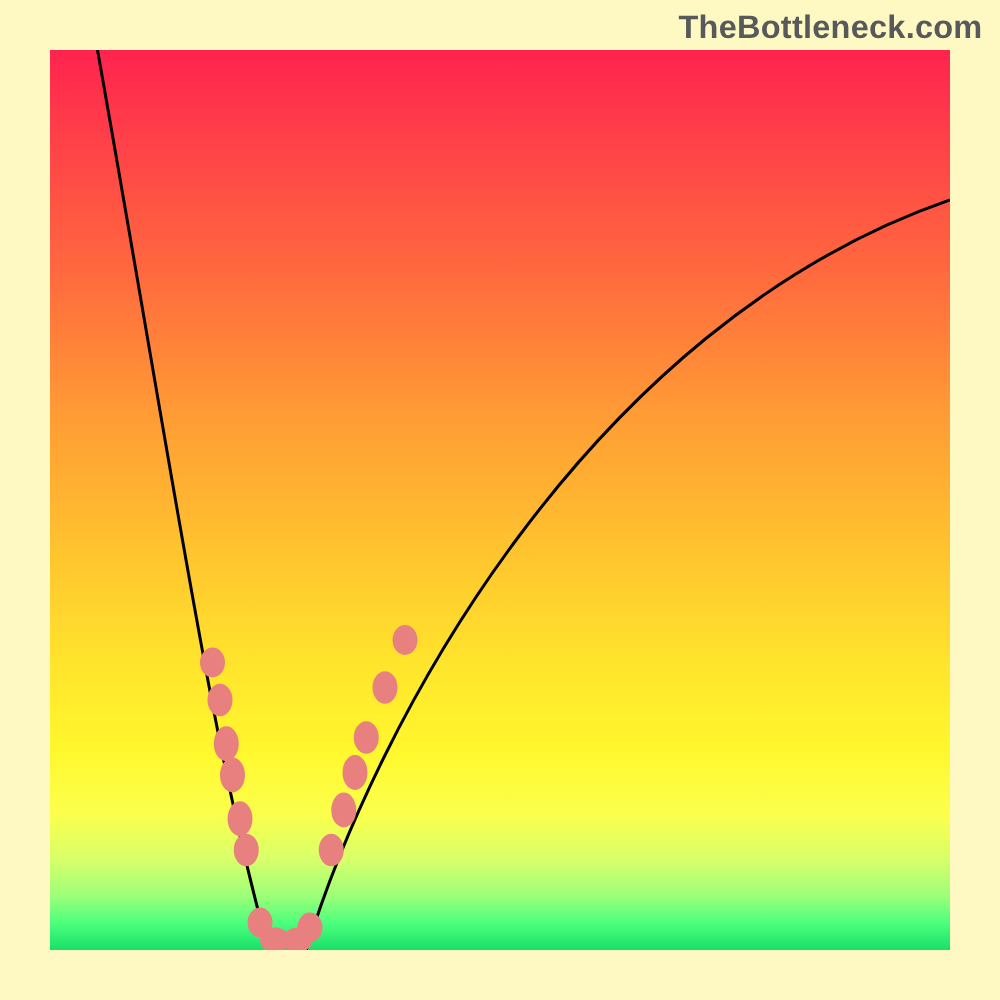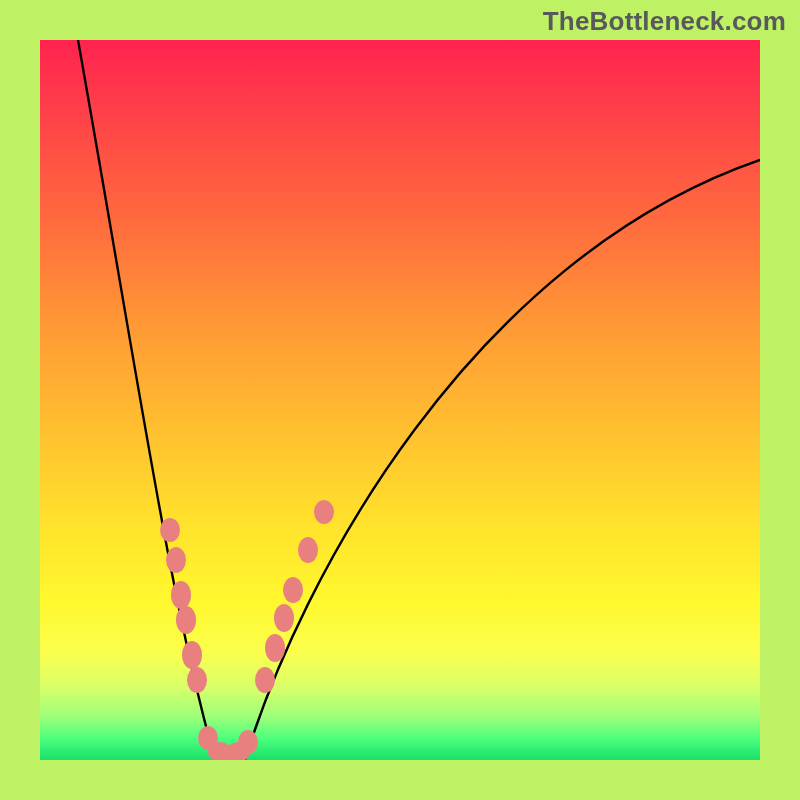--- a/index.html
+++ b/index.html
@@ -9,21 +9,21 @@
     height: 800px;
     background: #000;
     overflow: hidden;
   }
   .frame {
     position: absolute;
     left: 0;
     top: 0;
     width: 800px;
     height: 800px;
-    background: #bef264;
+    background: #fef9c3;
   }
   .plot {
     position: absolute;
     left: 40px;
     top: 40px;
     width: 720px;
     height: 720px;
     background: linear-gradient(to bottom,
       #ff234e 0%,
       #ff3b4a 8%,

